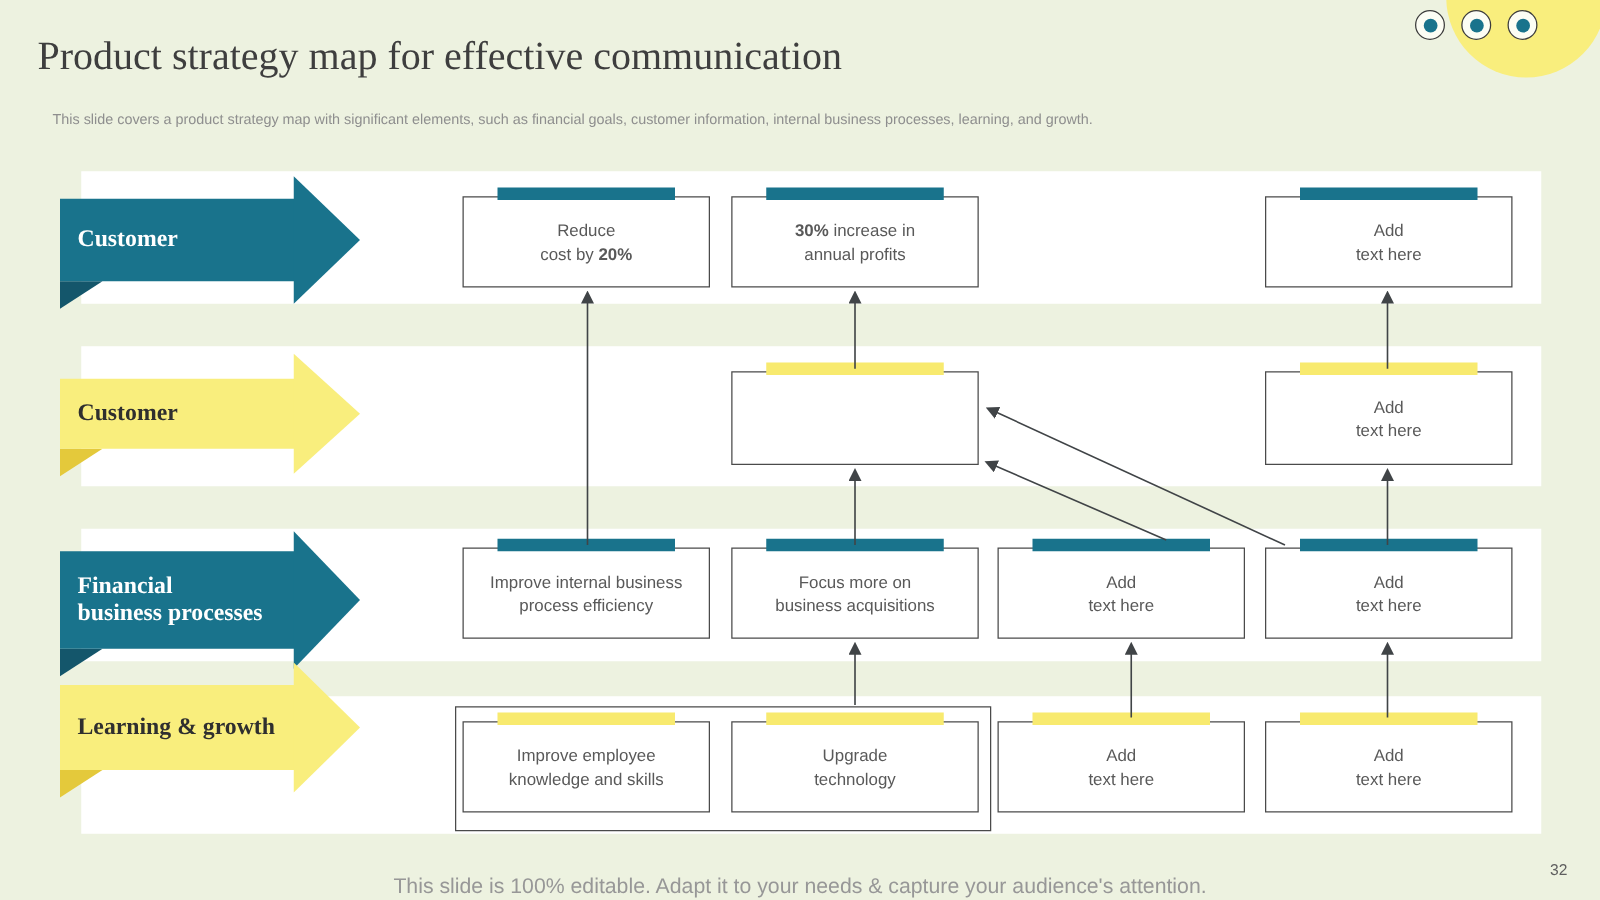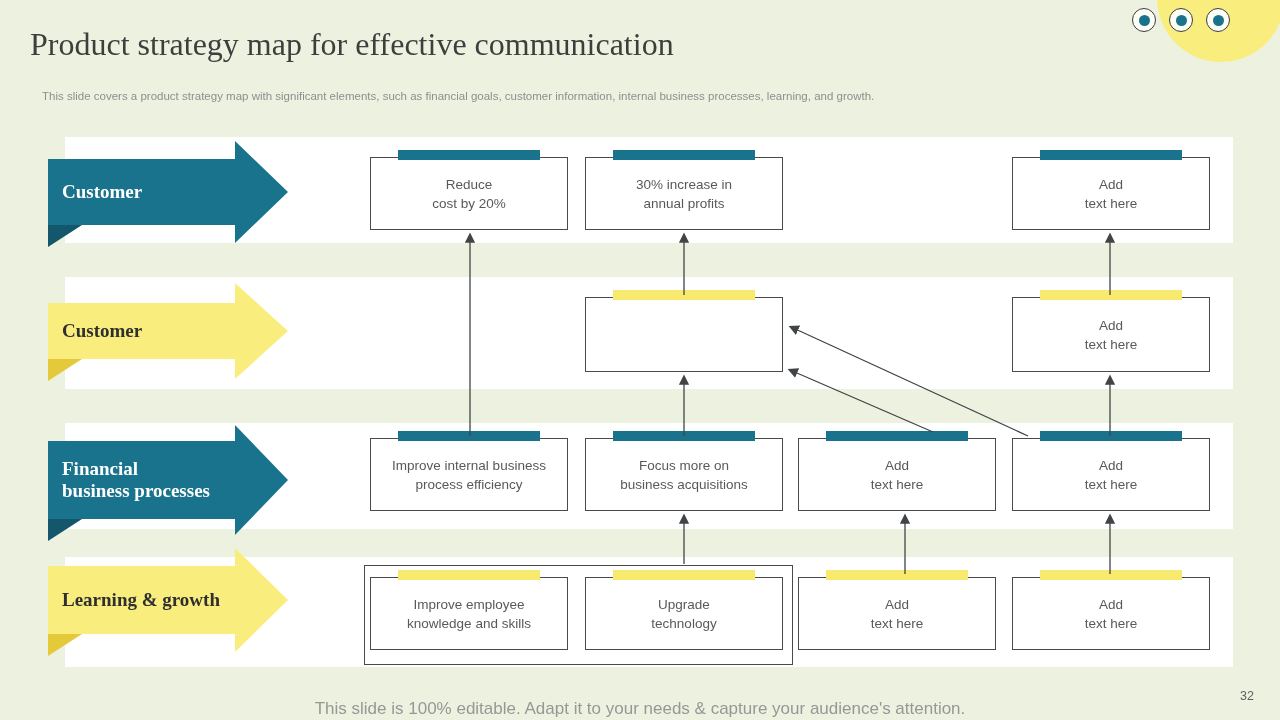--- a/index.html
+++ b/index.html
@@ -24,39 +24,39 @@
   .title{position:absolute;left:30px;top:26px;margin:0;font-family:"Liberation Serif",serif;
          font-weight:400;font-size:32px;color:var(--title-color);z-index:2;}
   .subtitle{position:absolute;left:30px;top:78px;margin:12px;font-size:11.5px;color:var(--muted);z-index:2;}
   
   .band{position:absolute;left:65px;width:1168px;background:var(--band);z-index:1;}
   .band-fin{top:137px;height:106px}.band-cust{top:277px;height:112px}
   .band-int{top:423px;height:106px}.band-learn{top:557px;height:110px}
   
   .ribbon{position:absolute;left:48px;width:242px;z-index:3;}
   .rb-fin{top:137px;height:124px}.rb-cust{top:277px;height:124px}
-  .rb-int{top:423px;height:124px}.rb-learn{top:542px;height:124px}
+  .rb-int{top:423px;height:124px}.rb-learn{top:524px;height:124px}
   .ribbon svg{position:absolute;left:0;top:0;overflow:visible;}
   .fill-teal{fill:var(--teal)} .fill-teal-dark{fill:var(--teal-dark)}
   .fill-yellow{fill:var(--yellow)} .fill-yellow-dark{fill:var(--yellow-dark)}
   .ribbon-label{position:absolute;left:14px;display:flex;flex-direction:column;
       justify-content:center;align-items:flex-start;font-family:"Liberation Serif",serif;
       font-weight:700;font-size:19px;line-height:22px;white-space:nowrap;}
   .lab-light{color:#ffffff}.lab-dark{color:#2f2f2f}
   .lab-fin{top:22px;height:66px}.lab-cust{top:26px;height:56px}
   .lab-int{top:18px;height:78px}.lab-learn{top:24px;height:68px}
   
   .learning-outline{position:absolute;left:364px;top:565px;width:427px;height:98px;
       border:1px solid var(--box-border);z-index:2;}
   
   .sbox{position:absolute;width:198px;background:#fff;border:1px solid var(--box-border);
         box-sizing:border-box;display:flex;align-items:center;justify-content:center;
         text-align:center;z-index:4;}
   .box-text{font-size:13.5px;line-height:19px;color:var(--text-gray);}
-  .box-text b{font-weight:400;}
+  .box-text b{font-weight:700;}
   .c0{left:370px}.c1{left:585px}.c2{left:798px}.c3{left:1012px}
   .r-fin{top:157px;height:73px}.r-cust{top:297px;height:75px}
   .r-int{top:438px;height:73px}.r-learn{top:577px;height:73px}
   .bar{position:absolute;left:50%;transform:translateX(-50%);top:-8px;width:142px;height:10px;z-index:5;}
   .bar-teal{background:var(--teal)}.bar-yellow{background:#f8ea6f}
   
   .connectors{position:absolute;left:0;top:0;z-index:6;pointer-events:none;}
   .connectors line{stroke:var(--connector);stroke-width:1.3;}
   
   .footer-note{position:absolute;left:0;right:0;top:699px;text-align:center;

